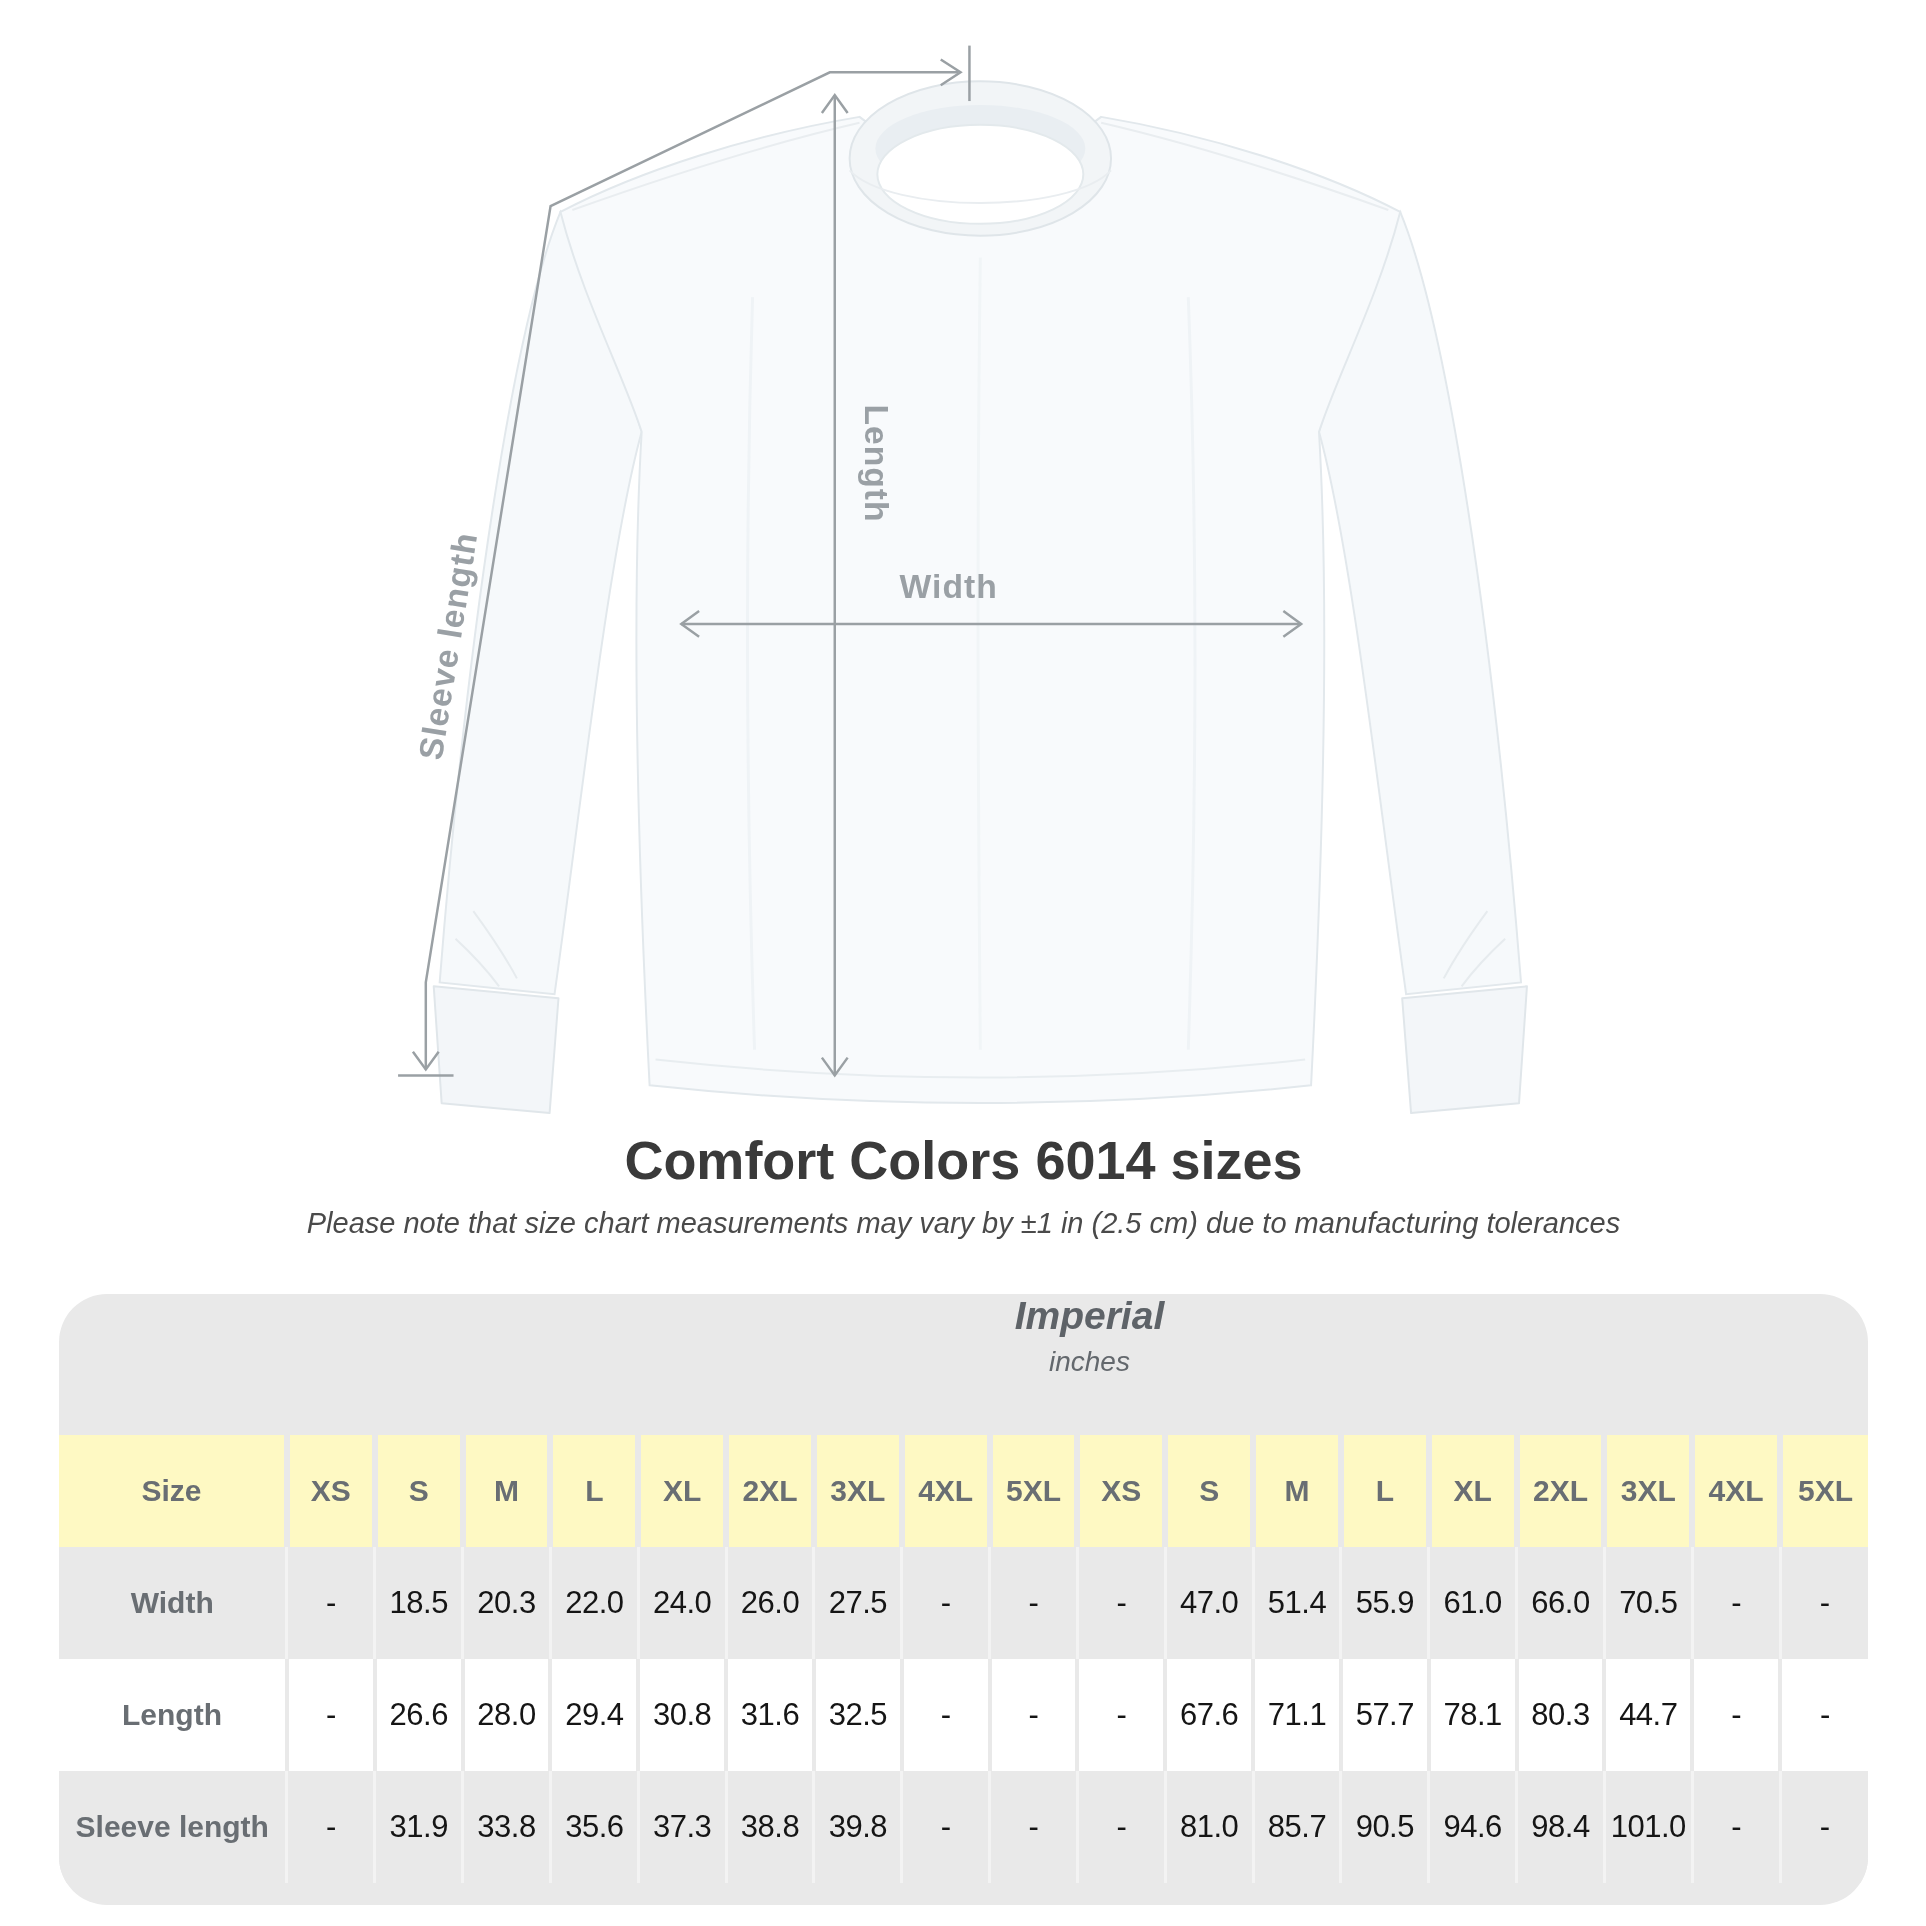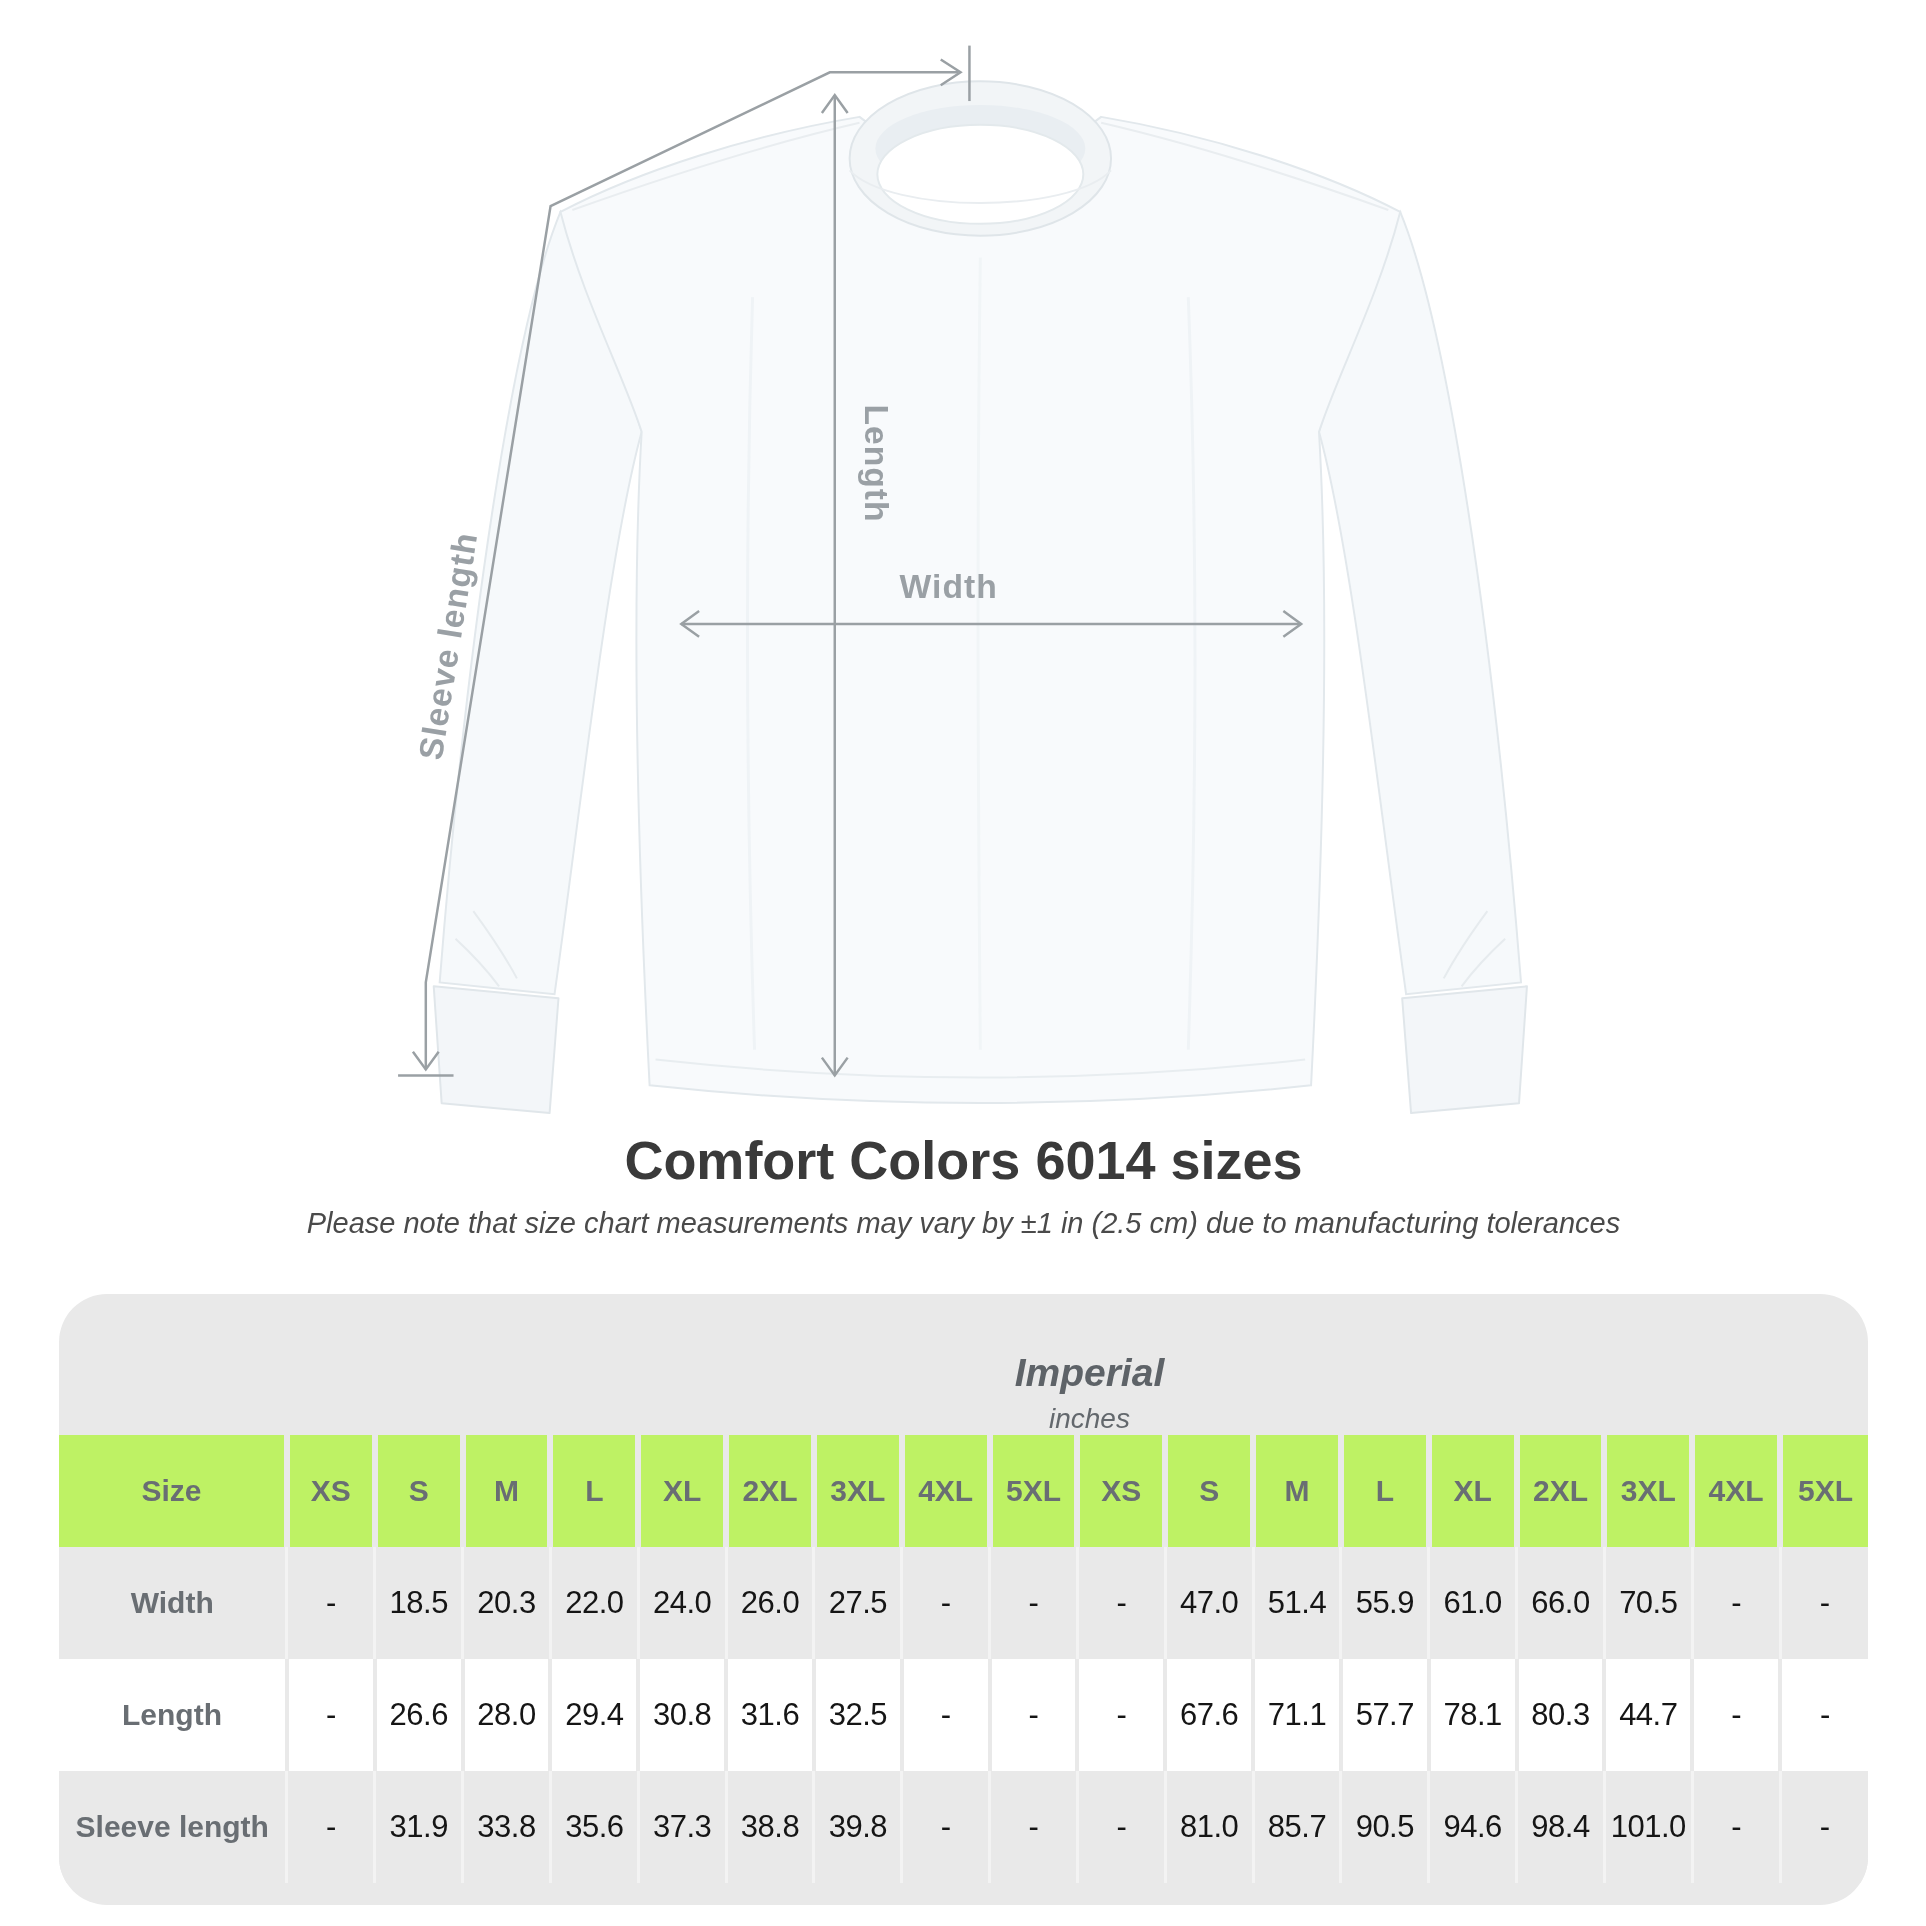--- a/index.html
+++ b/index.html
@@ -26,31 +26,31 @@
     margin-top:16px;line-height:1.2;
   }
   
   .size-panel{
     margin:53px 59px 0 59px;
     background:#e9e9e9;
     border-radius:48px;
     overflow:hidden;
     padding-bottom:22px;
   }
-  .unit-band{display:flex;height:141px;align-items:flex-end;gap:24px;}
+  .unit-band{display:flex;height:141px;align-items:flex-start;gap:24px;}
   .unit-spacer{width:12.6%;}
   .unit-group{flex:1;display:flex;flex-direction:column;align-items:center;justify-content:center;color:#5e6368;}
   .unit-name{font-size:39px;font-weight:bold;font-style:italic;}
   .unit-sub{font-size:28px;font-style:italic;margin-top:8px;color:#63686d;}
   table.size-table{width:100%;border-collapse:collapse;table-layout:fixed;}
   .size-table th,.size-table td{
     text-align:center;vertical-align:middle;height:112px;padding:0;
   }
   .size-table thead th{
-    background:#bef264;color:#696e73;font-size:30px;font-weight:bold;
+    background:#fef9c3;color:#696e73;font-size:30px;font-weight:bold;
     border-left:6px solid #e9e9e9;
   }
   .size-table thead th:first-child{border-left:none;}
   tr.row-gray td{background:#e9e9e9;border-left:3px solid #f3f3f3;}
   tr.row-white td{background:#ffffff;border-left:4px solid #e9e9e9;}
   tr.row-gray td:first-child,tr.row-white td:first-child{border-left:none;}
   td.row-label{font-weight:bold;color:#696e73;font-size:30px;}
   td.val{color:#151515;font-size:31px;letter-spacing:-0.5px;}
 </style>
 </head>

